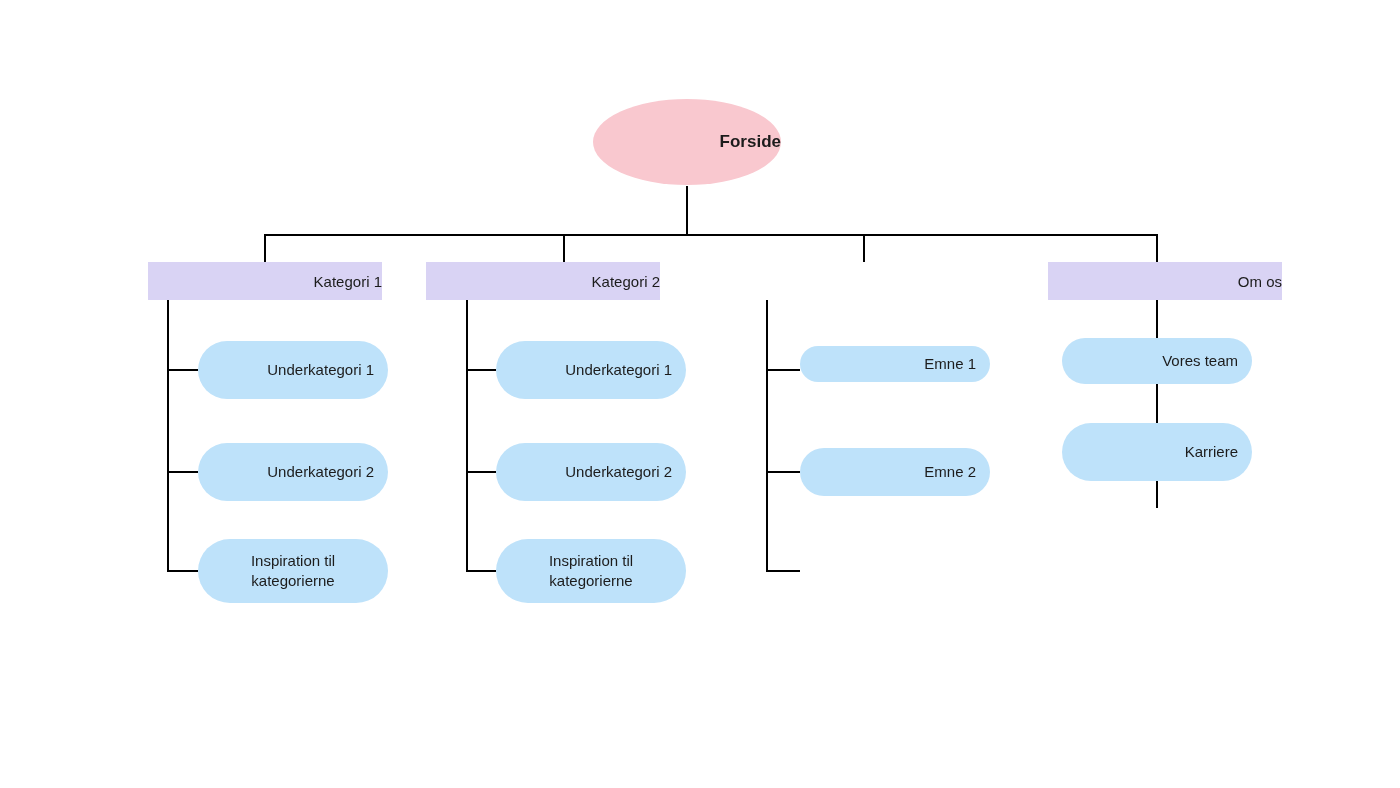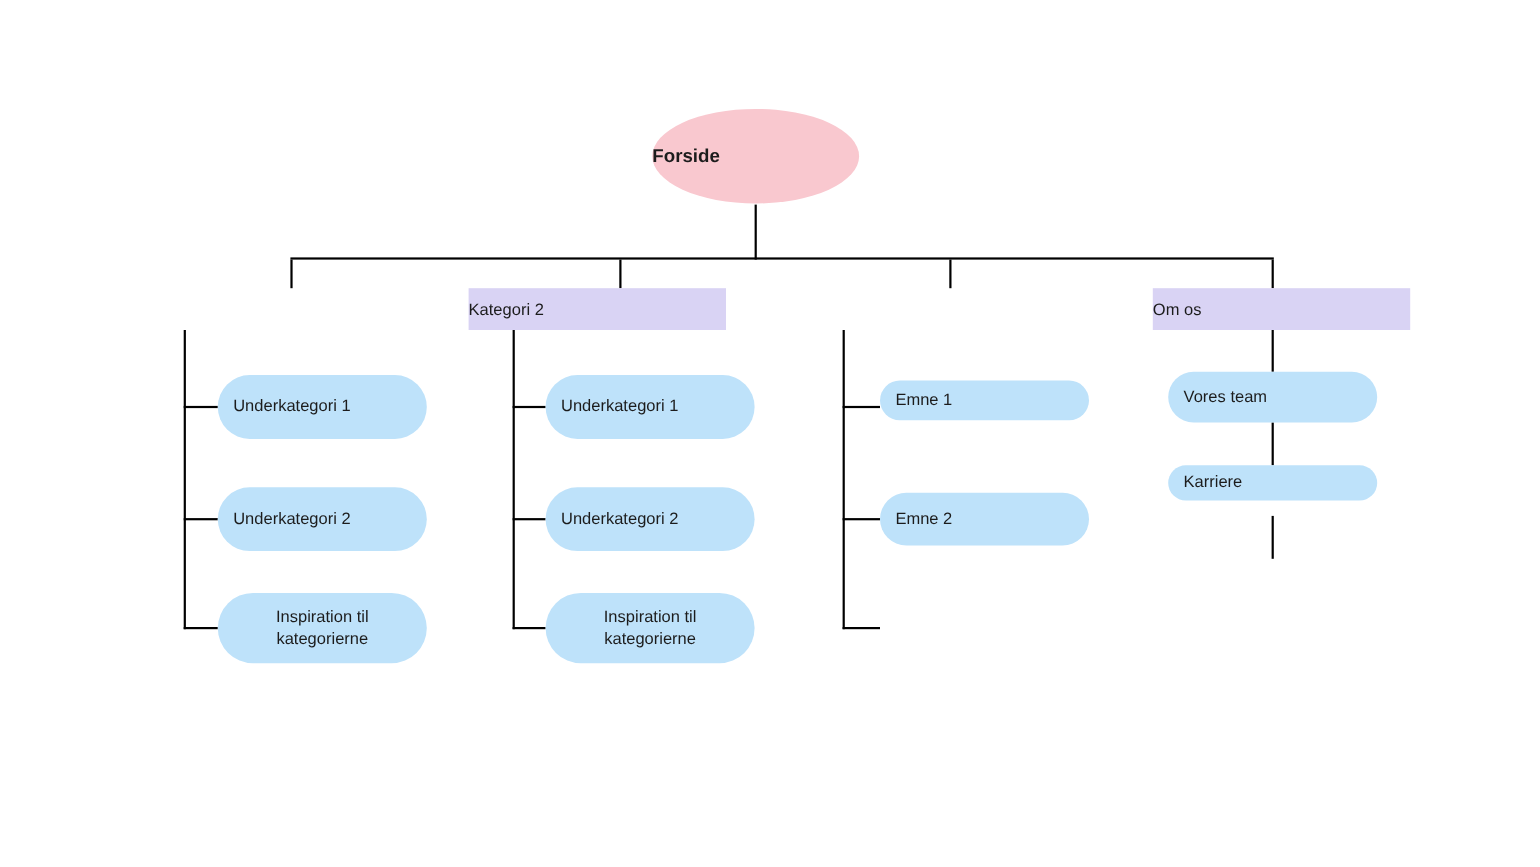--- a/index.html
+++ b/index.html
@@ -17,21 +17,21 @@
     overflow: hidden;
   }
   .line {
     position: absolute;
     background: #000000;
   }
   .node {
     position: absolute;
     display: flex;
     align-items: center;
-    justify-content: flex-start;
+    justify-content: flex-end;
     text-align: center;
     box-sizing: border-box;
   }
   .root-node {
     width: 188px;
     height: 86px;
     left: 593px;
     top: 99px;
     background: #f9c8cf;
     border-radius: 50%;
@@ -81,20 +81,23 @@
   <div class="line" style="left:766px; top:570px; width:34px; height:2px;"></div>
 
   <div class="line" style="left:1156px; top:300px; width:2px; height:38px;"></div>
   <div class="line" style="left:1156px; top:384px; width:2px; height:39px;"></div>
   <div class="line" style="left:1156px; top:469px; width:2px; height:39px;"></div>
 
   <div class="node root-node">
     <span>Forside</span>
   </div>
 
+  <div class="node category-node" style="left:148px; top:262px;">
+    <span>Kategori 1</span>
+  </div>
   <div class="node category-node" style="left:426px; top:262px;">
     <span>Kategori 2</span>
   </div>
   <div class="node category-node" style="left:1048px; top:262px;">
     <span>Om os</span>
   </div>
 
   <div class="node item-node" style="left:198px; top:341px; height:58px;">
     <span>Underkategori 1</span>
   </div>
@@ -118,17 +121,17 @@
   <div class="node item-node" style="left:800px; top:346px; height:36px;">
     <span>Emne 1</span>
   </div>
   <div class="node item-node" style="left:800px; top:448px; height:48px;">
     <span>Emne 2</span>
   </div>
 
   <div class="node item-node" style="left:1062px; top:338px; height:46px;">
     <span>Vores team</span>
   </div>
-  <div class="node item-node" style="left:1062px; top:423px; height:32px;">
+  <div class="node item-node" style="left:1062px; top:423px; height:58px;">
     <span>Karriere</span>
   </div>
 
 </div>
 
 </body></html>

